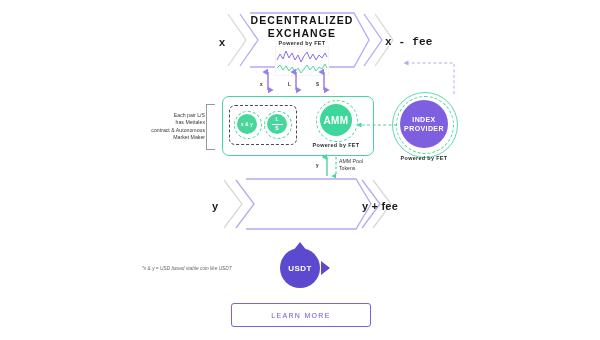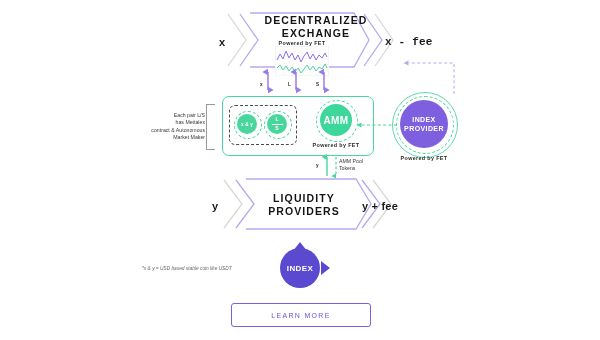--- a/index.html
+++ b/index.html
@@ -154,21 +154,21 @@
         <path d="M2 2 L20 28 L2 54" fill="none" stroke="#b9a8ef" stroke-width="1.3"></path>
       </svg>
   </div>
 
   <div class="abs" style="left:250px;top:12px;width:120px;height:56px;">
     <svg width="120" height="56" viewBox="0 0 120 56">
       <path d="M0 1 L104 1 L119 28 L104 55 L0 55" fill="none" stroke="#b9a8ef" stroke-width="1.3"></path>
     </svg>
   </div>
 
-  <div class="band-title" style="left:264px;top:14px;width:104px;">DECENTRALIZED
+  <div class="band-title" style="left:250px;top:14px;width:104px;">DECENTRALIZED
 EXCHANGE</div>
 
   <div class="powered" style="left:250px;top:40px;width:104px;">Powered by FET</div>
 
   <div class="abs" style="left:275px;top:46px;width:54px;height:30px;">
     <svg width="54" height="30" viewBox="0 0 54 30">
       <rect x="0" y="0" width="54" height="30" fill="#ffffff" stroke="#dedede" stroke-width="0.6"></rect>
       <g stroke="#ededed" stroke-width="0.4">
         <line x1="0" y1="6" x2="54" y2="6"></line>
           <line x1="0" y1="12" x2="54" y2="12"></line>
@@ -296,43 +296,41 @@
     <svg width="24" height="52" viewBox="0 0 24 52">
         <path d="M2 2 L20 26 L2 50" fill="none" stroke="#b9a8ef" stroke-width="1.3"></path>
       </svg>
   </div>
 
   <div class="abs" style="left:246px;top:178px;width:126px;height:52px;">
     <svg width="126" height="52" viewBox="0 0 126 52">
       <path d="M0 1 L110 1 L125 26 L110 51 L0 51" fill="none" stroke="#b9a8ef" stroke-width="1.3"></path>
     </svg>
   </div>
-  <div class="band-title" style="left:252px;top:192px;width:104px;">LIQUIDITY
-PROVIDERS</div>
 
   <div class="chevron" style="left:360px;top:178px;">
     <svg width="24" height="52" viewBox="0 0 24 52">
         <path d="M2 2 L20 26 L2 50" fill="none" stroke="#b9a8ef" stroke-width="1.3"></path>
       </svg>
   </div>
   <div class="chevron" style="left:371px;top:178px;">
     <svg width="24" height="52" viewBox="0 0 24 52">
         <path d="M2 2 L20 26 L2 50" fill="none" stroke="#d8d8d8" stroke-width="1.3"></path>
       </svg>
   </div>
 
   <div class="var-label" style="left:362px;top:200px;">y + fee</div>
 
   <div class="abs" style="left:292px;top:238px;width:16px;height:12px;">
     <svg width="16" height="12" viewBox="0 0 16 12">
       <path d="M1 11 L8 2 L15 11 Z" fill="#5b49cf"></path>
     </svg>
   </div>
   <div class="circ" style="left:280px;top:248px;width:40px;height:40px;background:#5b49cf;font-size:8px;letter-spacing:.4px;">
-    <span>INDEX</span>
+    <span>USDT</span>
   </div>
   <div class="abs" style="left:320px;top:260px;width:12px;height:16px;">
     <svg width="12" height="16" viewBox="0 0 12 16">
       <path d="M1 1 L10 8 L1 15 Z" fill="#5b49cf"></path>
     </svg>
   </div>
 
   <div class="footnote" style="left:142px;top:266px;">*x &amp; y = USD based stable coin like USDT</div>
 
   <div class="learn" style="left:231px;top:303px;width:138px;height:22px;">

